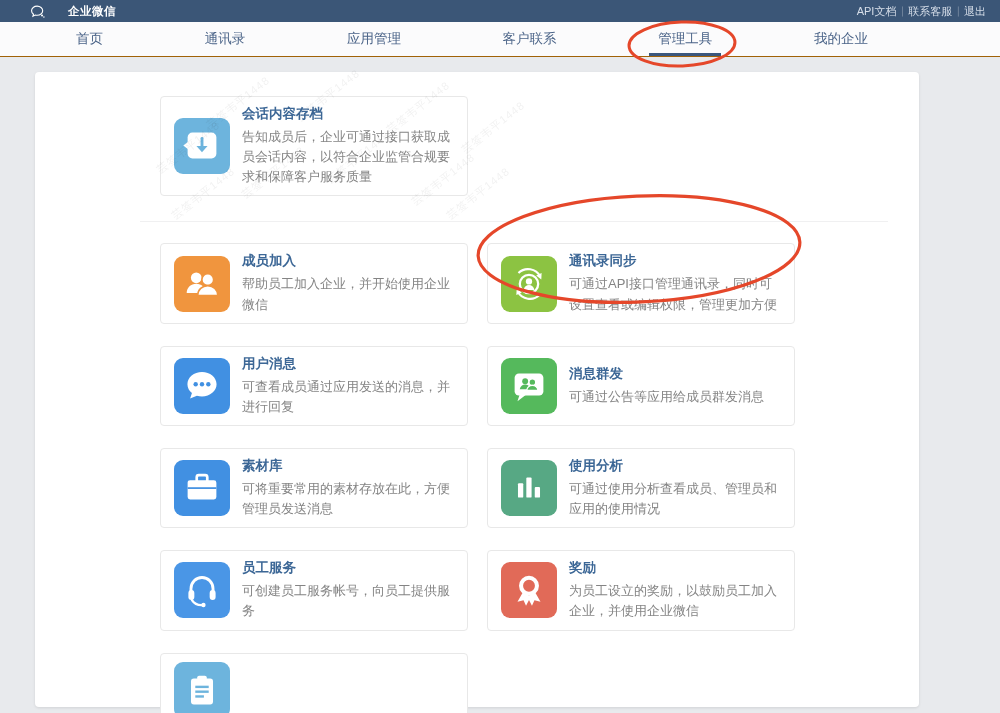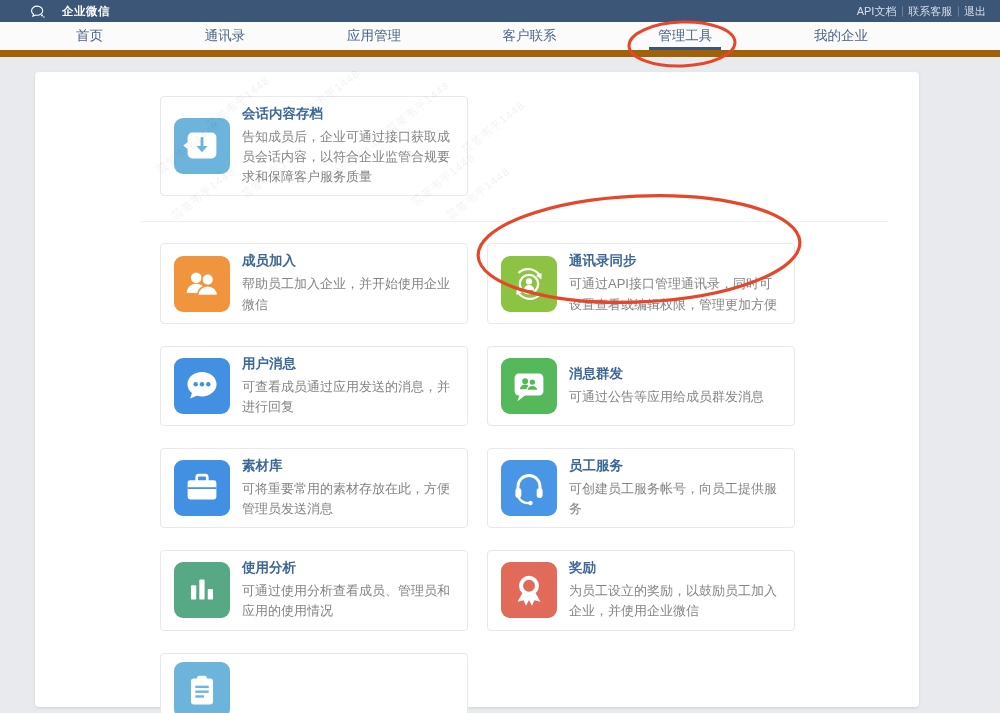--- a/index.html
+++ b/index.html
@@ -13,31 +13,31 @@
 
   
   .top-bar {
     height: 22px;
     background: #3b5677;
     display: flex;
     align-items: center;
     padding: 0 14px 0 30px;
     color: #fff;
   }
-  .logo { display: flex; align-items: center; gap: 17px; font-size: 11.5px; font-weight: bold; letter-spacing: .5px; }
+  .logo { display: flex; align-items: center; gap: 23px; font-size: 11.5px; font-weight: bold; letter-spacing: .5px; }
   .logo svg { display: block; }
   .top-links { margin-left: auto; display: flex; align-items: center; gap: 1px; font-size: 11px; }
   .top-link { color: #d6dee9; cursor: pointer; text-decoration: none; }
   .top-sep { color: rgba(255,255,255,.38); font-size: 10px; }
 
   
   .main-nav {
     height: 35px;
     background: #fbfbfc;
-    border-bottom: 7px solid #a16207;
+    border-bottom: 1px solid #a16207;
     display: flex;
     align-items: stretch;
     justify-content: space-between;
     padding: 0 128px 0 72px;
   }
   .nav-item {
     position: relative;
     display: flex;
     align-items: center;
     font-size: 13.5px;
@@ -244,45 +244,45 @@
       <rect x="9" y="16" width="30" height="20" rx="2.6" fill="#fff"></rect>
       <rect x="9" y="23.2" width="30" height="1.8" fill="#4190e2"></rect>
               </svg>
             </div>
             <div class="card-text">
               <div class="card-title">素材库</div>
               <div class="card-desc">可将重要常用的素材存放在此，方便管理员发送消息</div>
             </div>
           </div>
           <div class="card">
+            <div class="card-icon" style="background: rgb(87, 168, 132);">
+              <svg width="46" height="46" viewBox="0 0 48 48">
+      <rect x="12.5" y="19" width="5.5" height="15" rx="1" fill="#fff"></rect>
+      <rect x="21.2" y="13" width="5.5" height="21" rx="1" fill="#fff"></rect>
+      <rect x="30" y="23" width="5.5" height="11" rx="1" fill="#fff"></rect>
+              </svg>
+            </div>
+            <div class="card-text">
+              <div class="card-title">使用分析</div>
+              <div class="card-desc">可通过使用分析查看成员、管理员和应用的使用情况</div>
+            </div>
+          </div>
+          <div class="card">
             <div class="card-icon" style="background: rgb(74, 150, 230);">
               <svg width="46" height="46" viewBox="0 0 48 48">
       <path d="M12.5 26.5v-3.7c0-6.5 5.1-11.8 11.5-11.8s11.5 5.3 11.5 11.8v3.7" fill="none" stroke="#fff" stroke-width="3" stroke-linecap="round"></path>
       <rect x="9.8" y="24" width="6.2" height="10.5" rx="3.1" fill="#fff"></rect>
       <rect x="32" y="24" width="6.2" height="10.5" rx="3.1" fill="#fff"></rect>
       <path d="M13.5 34.5c2.2 3.4 6 5.2 9.8 5.2" fill="none" stroke="#fff" stroke-width="2.4" stroke-linecap="round"></path>
       <circle cx="25.5" cy="39.6" r="2.3" fill="#fff"></circle>
               </svg>
             </div>
             <div class="card-text">
               <div class="card-title">员工服务</div>
               <div class="card-desc">可创建员工服务帐号，向员工提供服务</div>
-            </div>
-          </div>
-          <div class="card">
-            <div class="card-icon" style="background: rgb(87, 168, 132);">
-              <svg width="46" height="46" viewBox="0 0 48 48">
-      <rect x="12.5" y="19" width="5.5" height="15" rx="1" fill="#fff"></rect>
-      <rect x="21.2" y="13" width="5.5" height="21" rx="1" fill="#fff"></rect>
-      <rect x="30" y="23" width="5.5" height="11" rx="1" fill="#fff"></rect>
-              </svg>
-            </div>
-            <div class="card-text">
-              <div class="card-title">使用分析</div>
-              <div class="card-desc">可通过使用分析查看成员、管理员和应用的使用情况</div>
             </div>
           </div>
           <div class="card">
             <div class="card-icon" style="background: rgb(225, 106, 88);">
               <svg width="46" height="46" viewBox="0 0 48 48">
       <path d="M17.5 26.5l-5.5 9.8 6.3-1.6 2.6 5.8 5-9.8z" fill="#fff"></path>
       <path d="M30.5 26.5l5.5 9.8-6.3-1.6-2.6 5.8-5-9.8z" fill="#fff"></path>
       <circle cx="24" cy="19.5" r="8.3" fill="none" stroke="#fff" stroke-width="4.2"></circle>
               </svg>
             </div>

